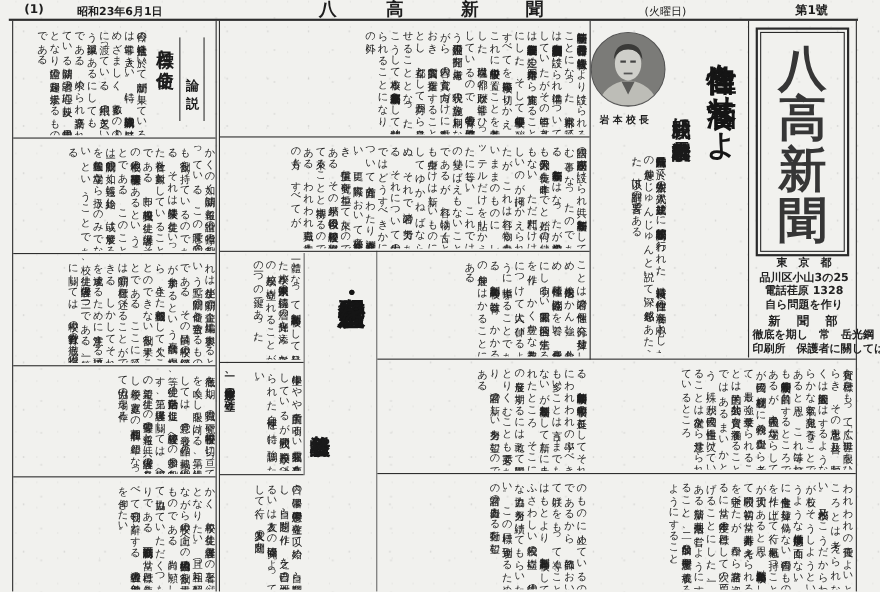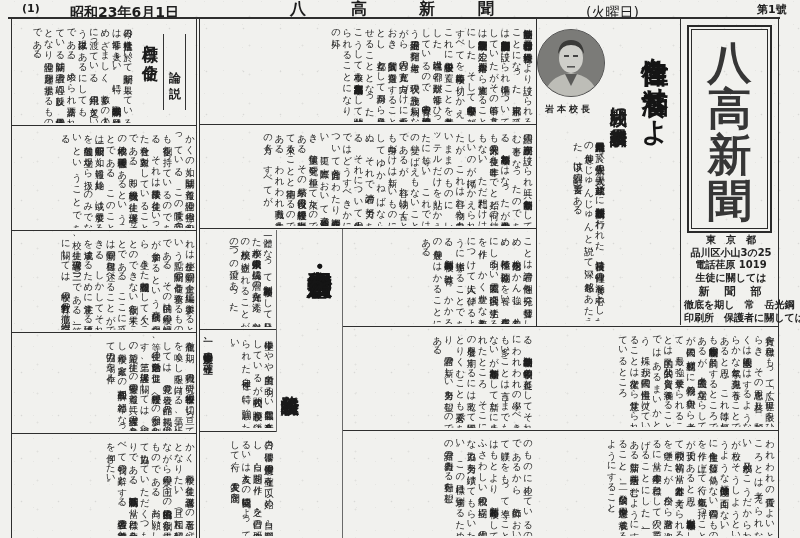--- a/index.html
+++ b/index.html
@@ -11,21 +11,21 @@
       radial-gradient(circle, rgba(0,0,0,.07) 0 0.7px, transparent 1.2px),
       radial-gradient(circle, rgba(0,0,0,.05) 0 0.5px, transparent 1px);
     background-size:37px 43px, 53px 29px, 19px 23px;
     background-position:3px 7px, 11px 2px, 5px 13px;
     font-family:"DejaVu Sans", sans-serif;color:#1d1d1d;
   }
   .abs{position:absolute;}
   .rule-h{position:absolute;height:1px;background:#2e2e2e;}
   .rule-v{position:absolute;width:1px;background:#2e2e2e;}
   .rule-thin{background:#6a6a6a;}
-  .hdr-small{font-size:14px;font-weight:bold;white-space:nowrap;}
+  .hdr-small{font-size:10px;font-weight:bold;white-space:nowrap;}
   .hdr-no{font-size:11px;font-weight:bold;white-space:nowrap;}
   .hdr-title{font-size:16px;font-weight:bold;font-family:"DejaVu Serif", serif;}
   .vt{
     position:absolute;writing-mode:vertical-rl;
     font-size:9.4px;line-height:11.3px;overflow:hidden;
     color:#1e1e1e;text-align:justify;word-break:break-all;
   }
   .lead{font-size:9.6px;line-height:11px;}
   .hl1{position:absolute;writing-mode:vertical-rl;font-size:27px;line-height:30px;
        font-weight:bold;font-family:"DejaVu Serif", serif;color:#151515;white-space:nowrap;}
@@ -56,21 +56,21 @@
 
 <div class="page">
 
   <span class="abs hdr-no" style="left:22px;top:2px">(1)</span>
   <span class="abs hdr-small" style="left:70px;top:4px">昭和23年6月1日</span>
   <span class="abs hdr-title" style="left:290px;top:-1px">八</span>
   <span class="abs hdr-title" style="left:351px;top:-1px">高</span>
   <span class="abs hdr-title" style="left:419px;top:-1px">新</span>
   <span class="abs hdr-title" style="left:478px;top:-1px">聞</span>
   <span class="abs hdr-small" style="left:586px;top:4px;font-weight:normal">(火曜日)</span>
-  <span class="abs hdr-no" style="left:757px;top:2px">第1號</span>
+  <span class="abs hdr-no" style="left:723px;top:2px">第1號</span>
   <div class="rule-h" style="left:8px;top:17px;width:772px;height:2px"></div>
 
   <div class="rule-v" style="left:11px;top:19px;height:519px"></div>
   <div class="rule-v" style="left:196px;top:19px;height:519px"></div>
   <div class="rule-v" style="left:199px;top:19px;height:519px"></div>
   <div class="rule-v" style="left:536px;top:19px;height:308px"></div>
   <div class="rule-v" style="left:680px;top:19px;height:306px"></div>
   <div class="rule-v" style="left:778px;top:19px;height:519px"></div>
   <div class="rule-v rule-thin" style="left:276px;top:230px;height:202px"></div>
   <div class="rule-v rule-thin" style="left:342px;top:228px;height:310px"></div>
@@ -128,22 +128,22 @@
     <div class="mast-inner">
       <span class="mast-char">八</span>
       <span class="mast-char">高</span>
       <span class="mast-char">新</span>
       <span class="mast-char">聞</span>
     </div>
   </div>
   <div class="mast-info" style="left:684px;top:234px;width:94px">
     <div class="mi-line">東　京　都</div>
     <div class="mi-line">品川区小山3の25</div>
-    <div class="mi-line">電話荏原 1019</div>
-    <div class="mi-line">生徒に關しては</div>
+    <div class="mi-line">電話荏原 1328</div>
+    <div class="mi-line">自ら問題を作り</div>
     <div class="mi-line mi-big">新　聞　部</div>
     <div class="mi-line">徹底を期し　常　岳光鋼</div>
     <div class="mi-line">印刷所　保護者に關しては</div>
   </div>
 
   <div class="vt" style="left:538px;top:329px;width:238px;height:98px">實行を目標をもって「広く世界」に眼をひらき、その恩恵を普及し、願わくは人間全般にはするような大らかな氣字と識見を養うことであると思う。これ等は何れも新制高等學校の目的とするところであるが、民主々義の立場からして父兄が國民の權利並びに義務の自覺から考えて、最も強く要求せられることは民主的、公共的な資質を涵養することではあるまいかと思う。殊に我が國民の自主性に欠けていることは從來から注意せられているところ</div>
   <div class="vt" style="left:538px;top:433px;width:238px;height:103px">われわれの責任でよいところとは考えられない。又他校がこうだからわが校もそうしようというような模倣的態度は面白くない。大に自主性を發揮し偽りない獨自のものを作り上げて行く氣概を持つことが大切であると思う。以上新制高等學校として開校の當初に當り基本方針と考えられる事柄を申述べたが、今日から諸君を迎えるに當り本年度の目標として次の二項を掲げることにした。一、規律ある清新な共同生活を営むようにすること。二、自發的な學習態度を養成するようにすること。</div>
 
 </div>
 

